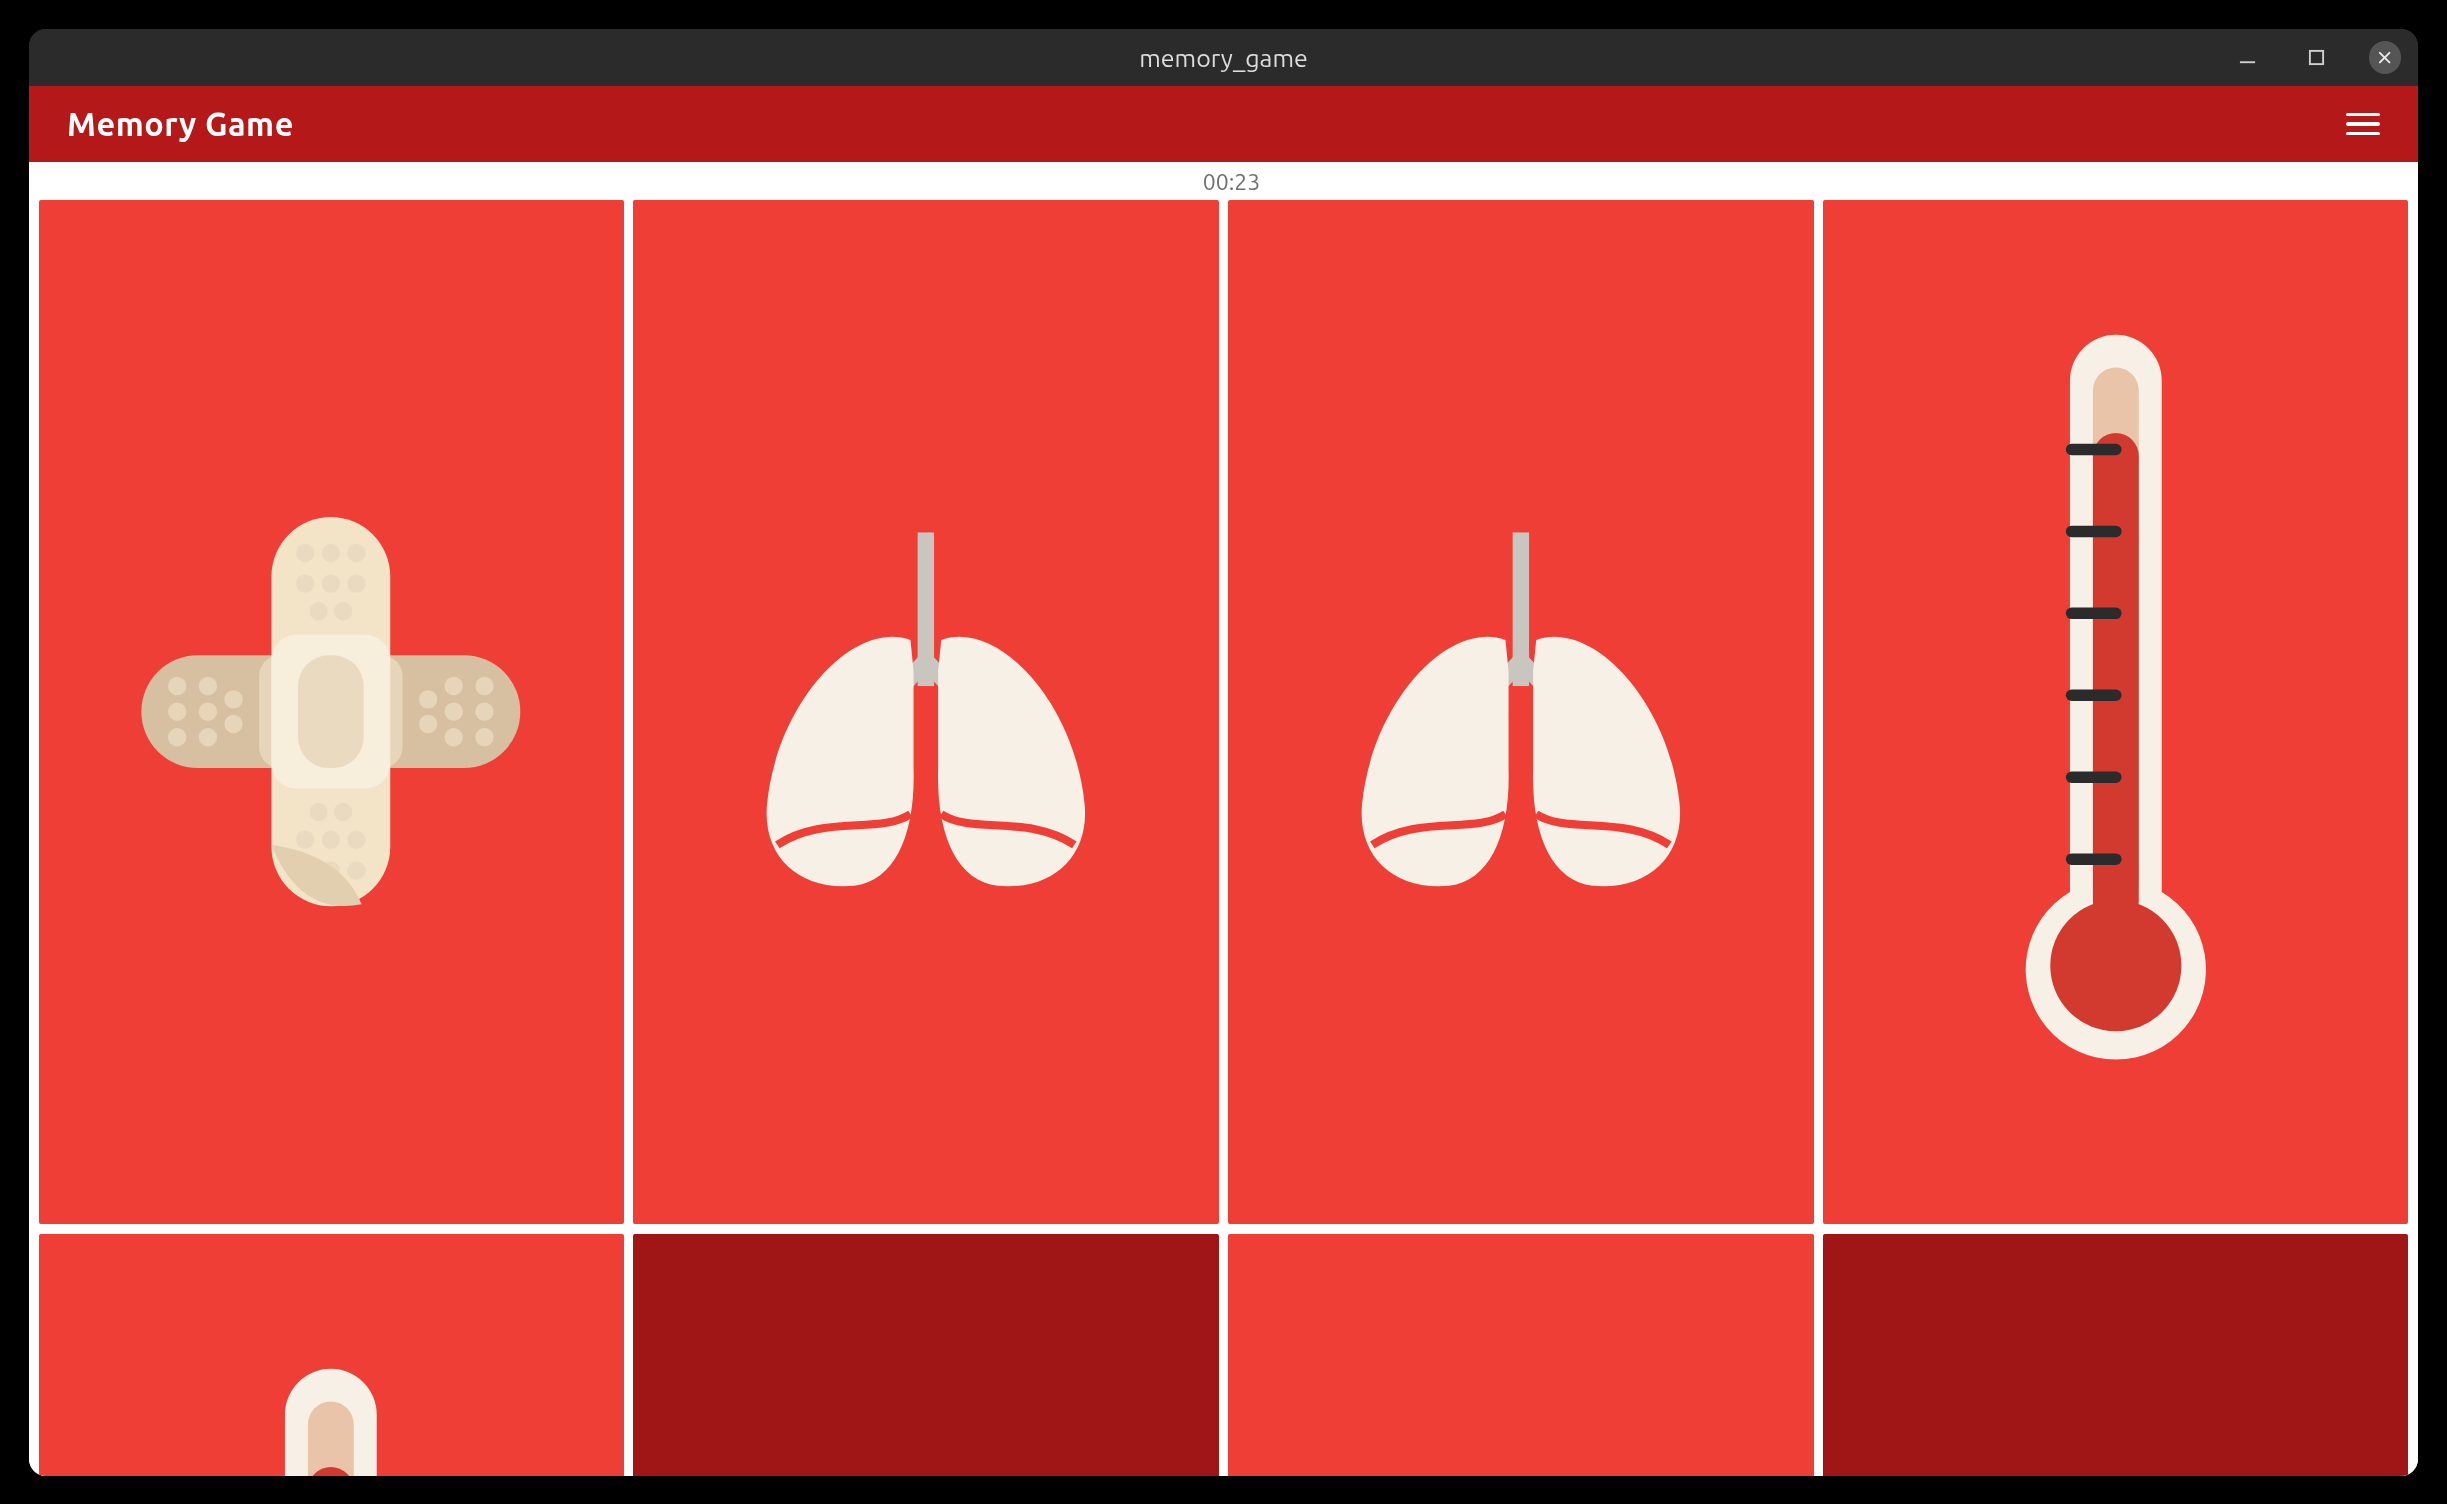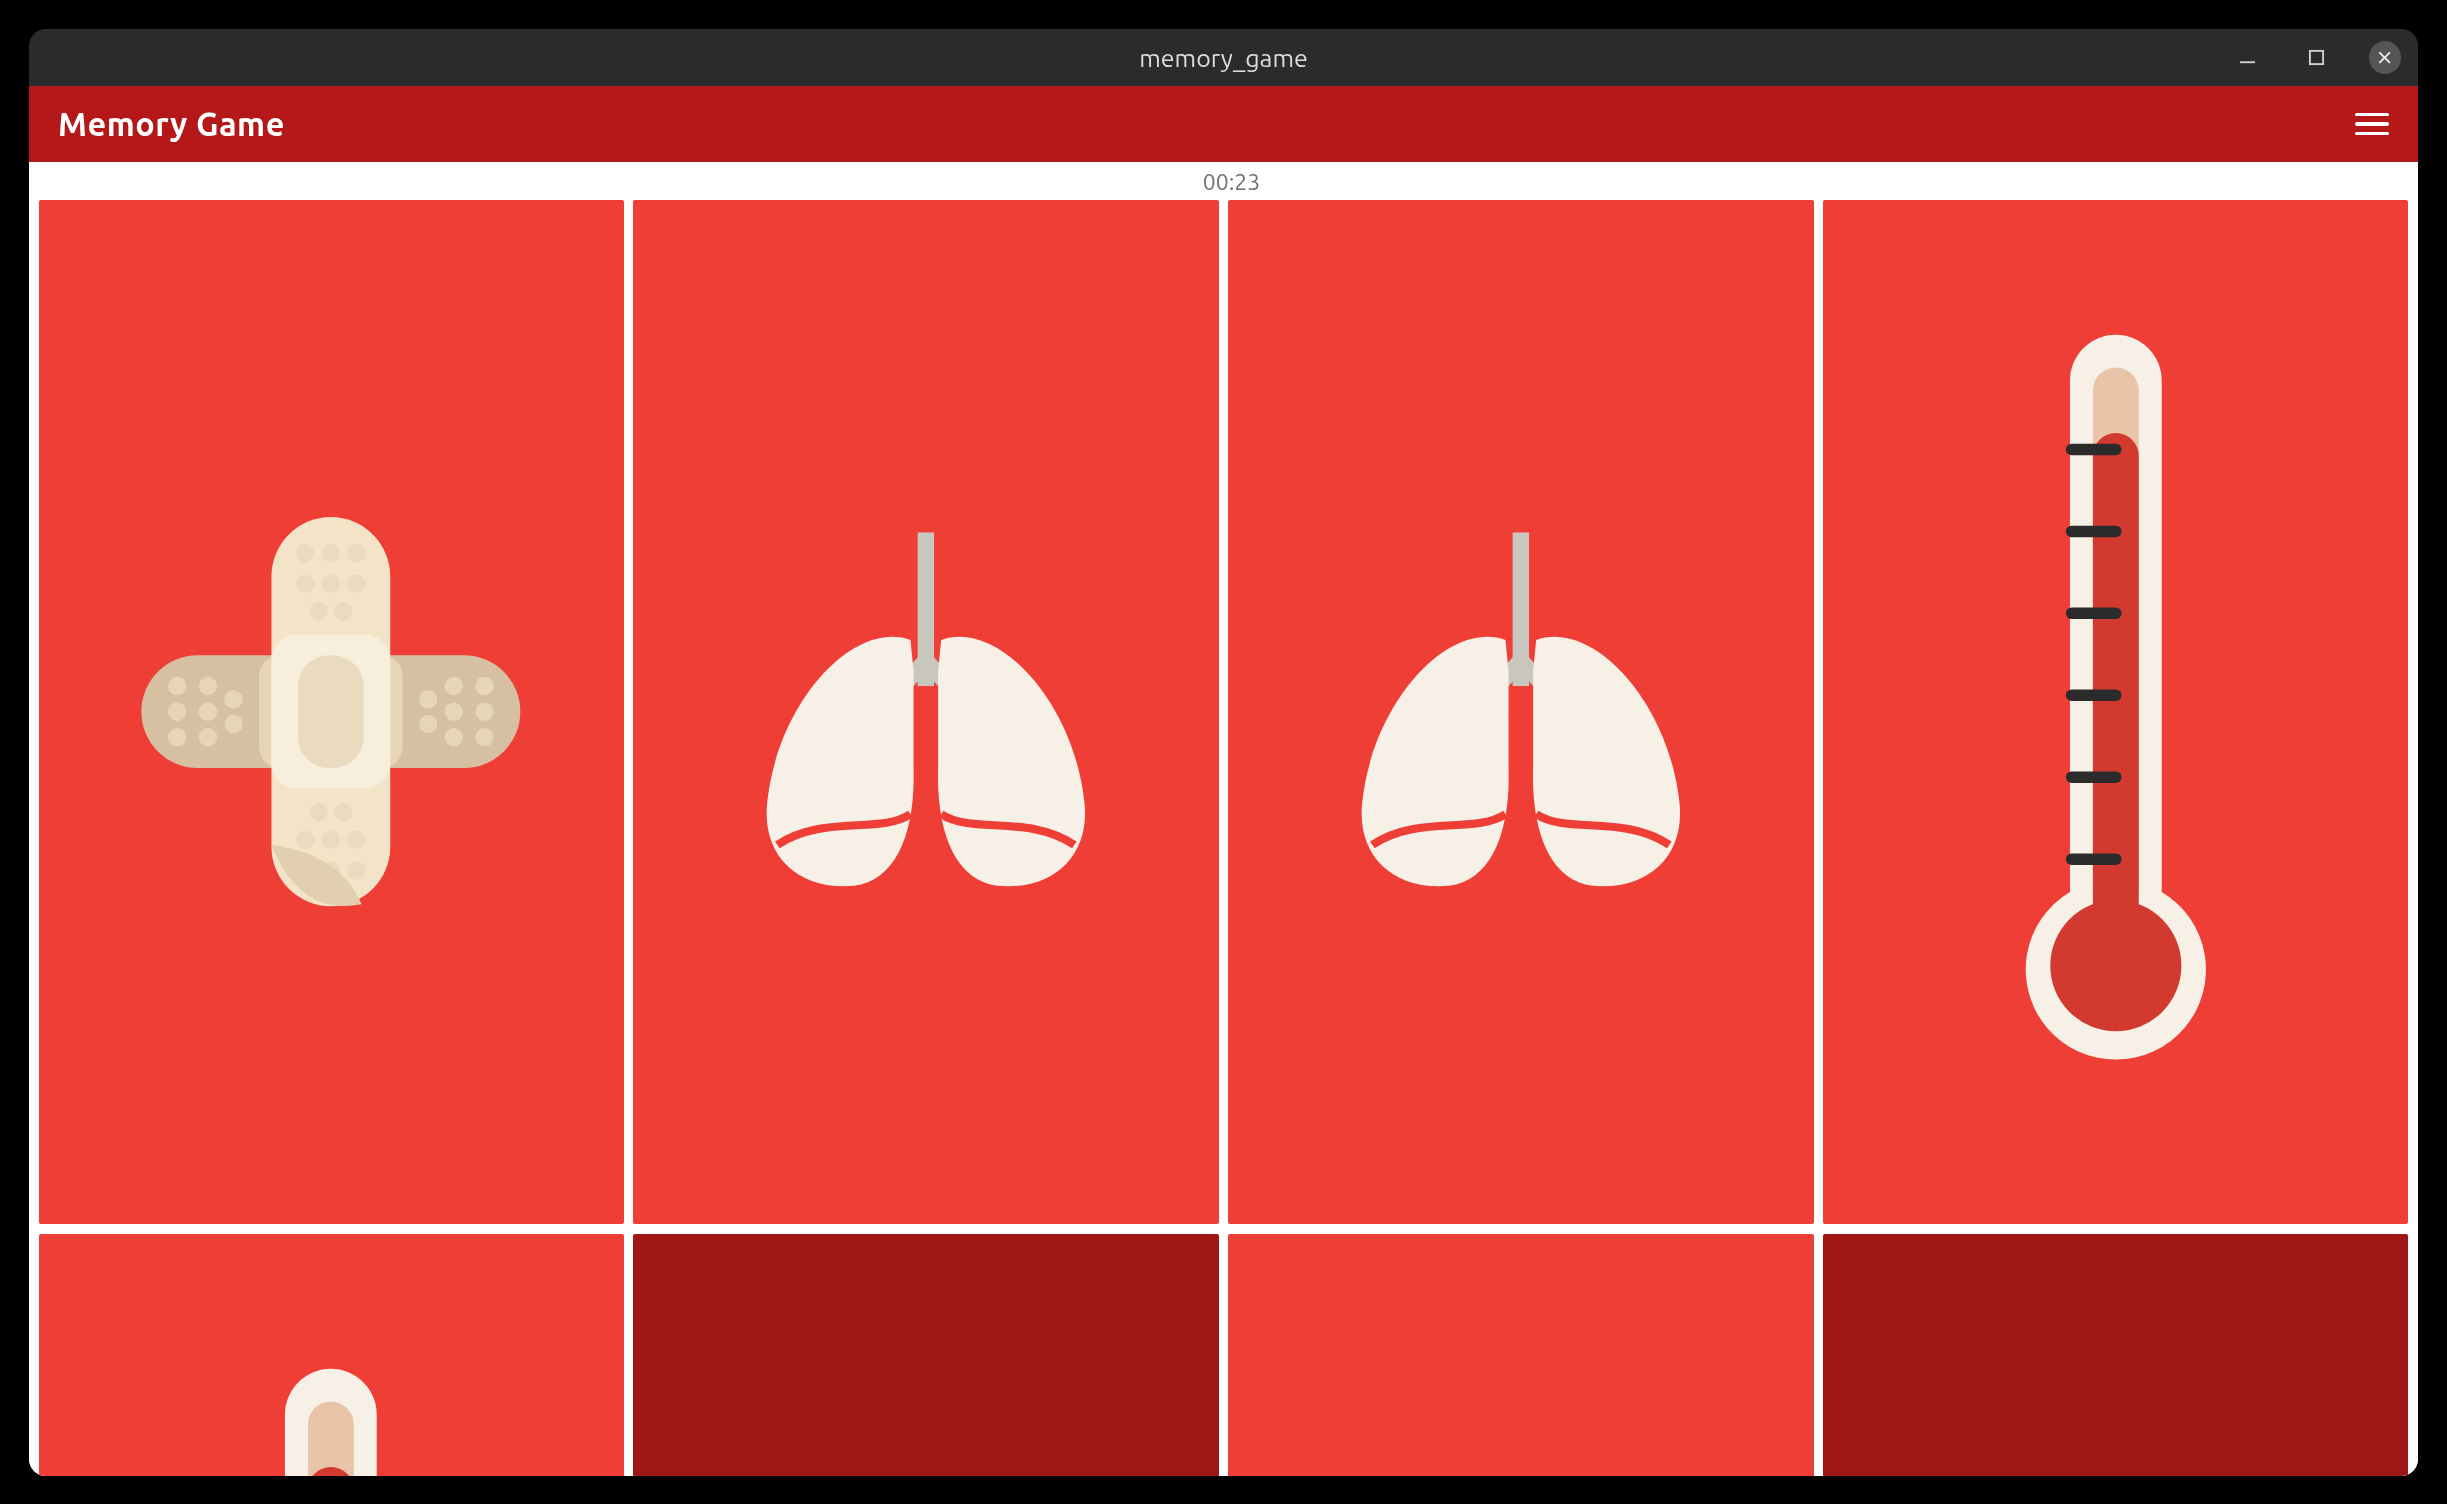--- a/index.html
+++ b/index.html
@@ -20,21 +20,21 @@
   .titlebar .controls{
     position:absolute;right:17px;top:0;height:100%;display:flex;align-items:center;gap:36px;
   }
   .tb-btn{width:32.5px;height:32.5px;display:flex;align-items:center;justify-content:center;color:#cfcfcf;}
   .tb-close{background:#555;border-radius:50%;}
   .tb-btn svg{display:block;}
   
   .app{flex:1 1 auto;background:#fff;display:flex;flex-direction:column;}
   .app-bar{
     height:76px;flex:0 0 76px;background:#b41818;color:#fff;display:flex;align-items:center;
-    padding:0 29px;justify-content:space-between;
+    padding:0 38px;justify-content:space-between;
   }
   .app-title{font-size:32.5px;font-weight:700;letter-spacing:0.5px;}
   .menu-icon{display:flex;flex-direction:column;gap:5.7px;}
   .menu-icon span{display:block;width:34px;height:3.8px;background:#fff;border-radius:1.9px;}
   .timer-bar{height:38px;flex:0 0 38px;display:flex;align-items:center;justify-content:center;color:#6f6f6f;font-size:23px;background:#fff;padding-left:16px;}
   
   .grid-wrap{flex:1 1 auto;background:#fff;padding:0 9.6px 29px 9.6px;}
   .grid{
     width:100%;height:100%;display:grid;
     grid-template-columns:repeat(4,1fr);grid-template-rows:repeat(2,1fr);

